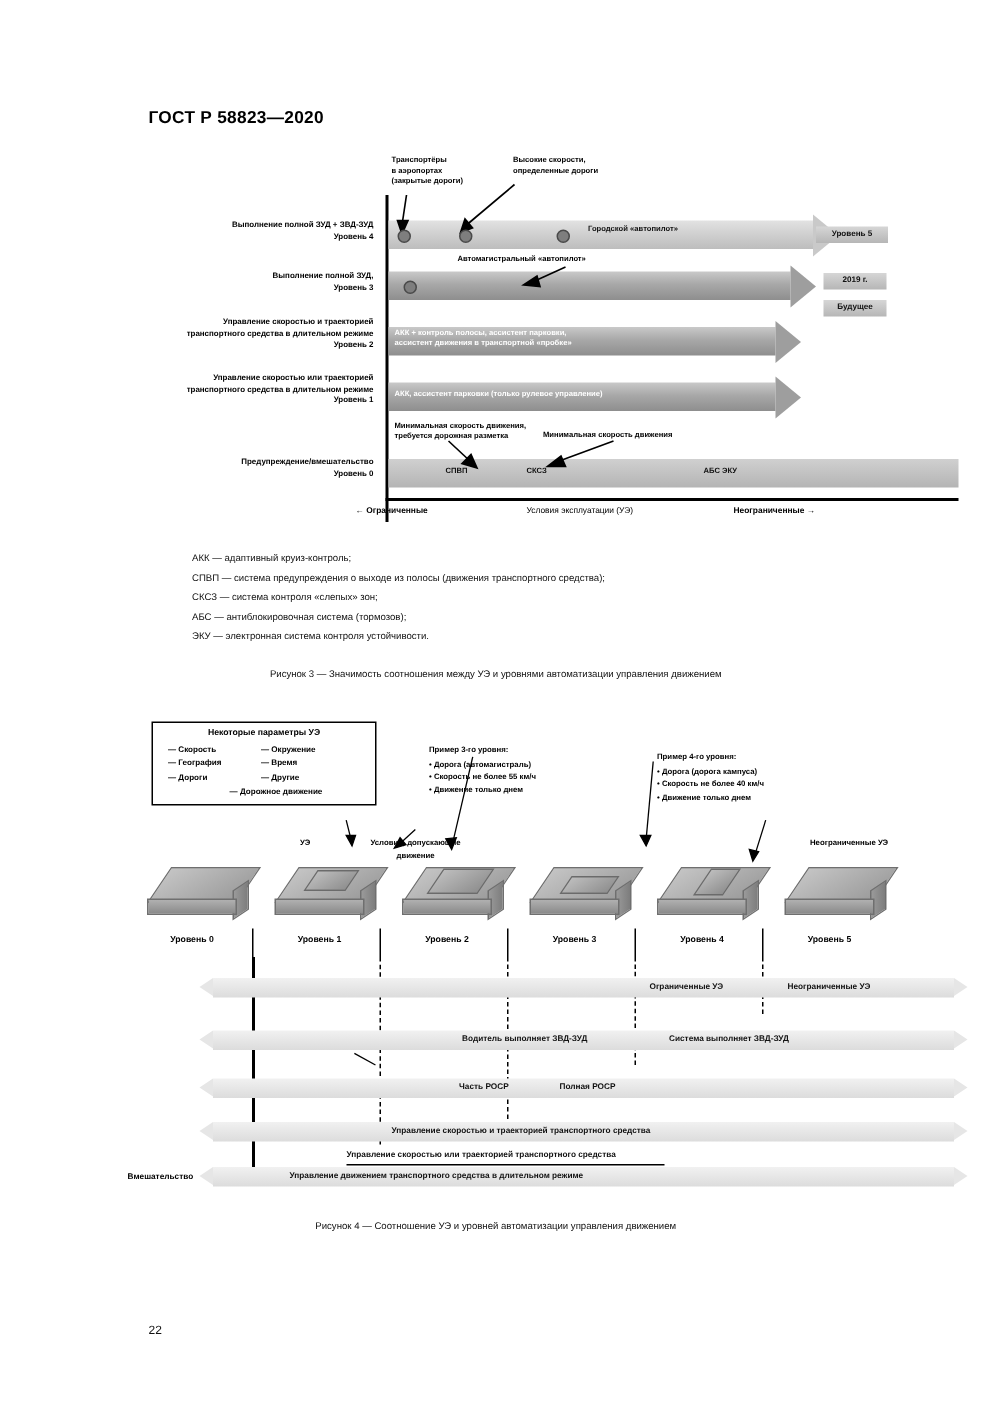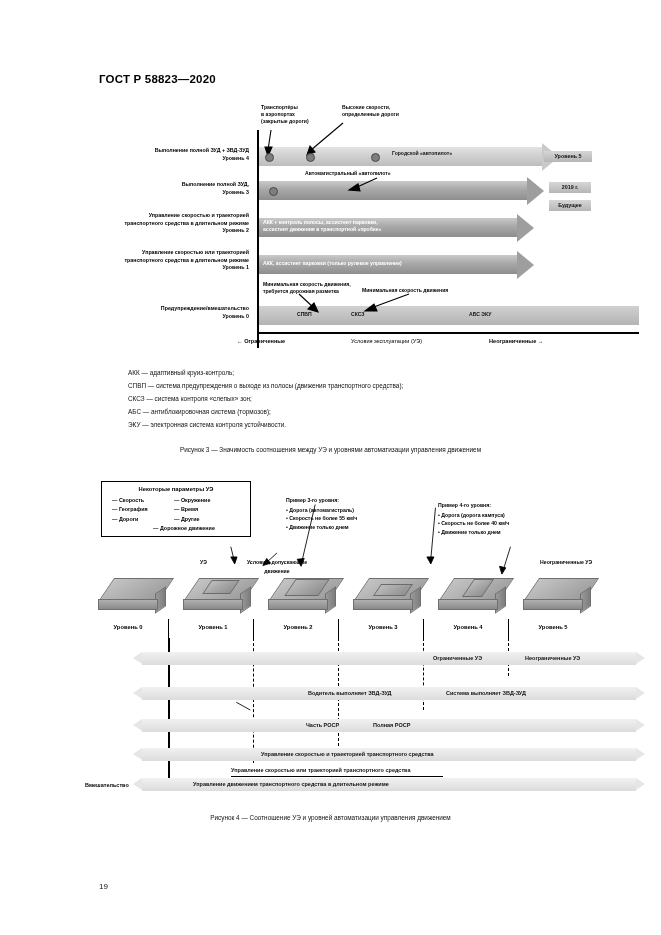--- a/index.html
+++ b/index.html
@@ -429,14 +429,14 @@
         <polygon points="377,110 372,101 381,101"></polygon>
         <line x1="479" y1="88" x2="470" y2="117"></line>
         <polygon points="468,123 465,113 473,115"></polygon>
         <line x1="146" y1="297" x2="128" y2="287"></line>
       </g>
     </svg>
   </div>
 
   <div class="figcap" style="top:798px;">Рисунок 4 — Соотношение УЭ и уровней автоматизации управления движением</div>
 
-  <div class="pagenum">19</div>
+  <div class="pagenum">22</div>
 </div>
 
 </body></html>

